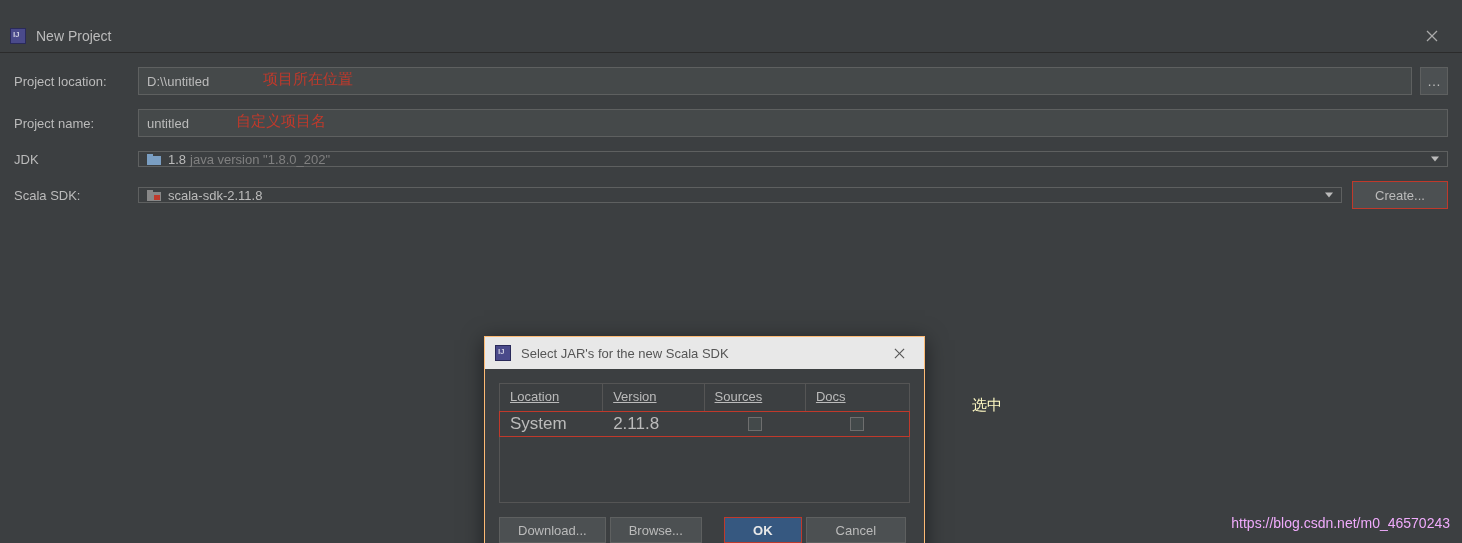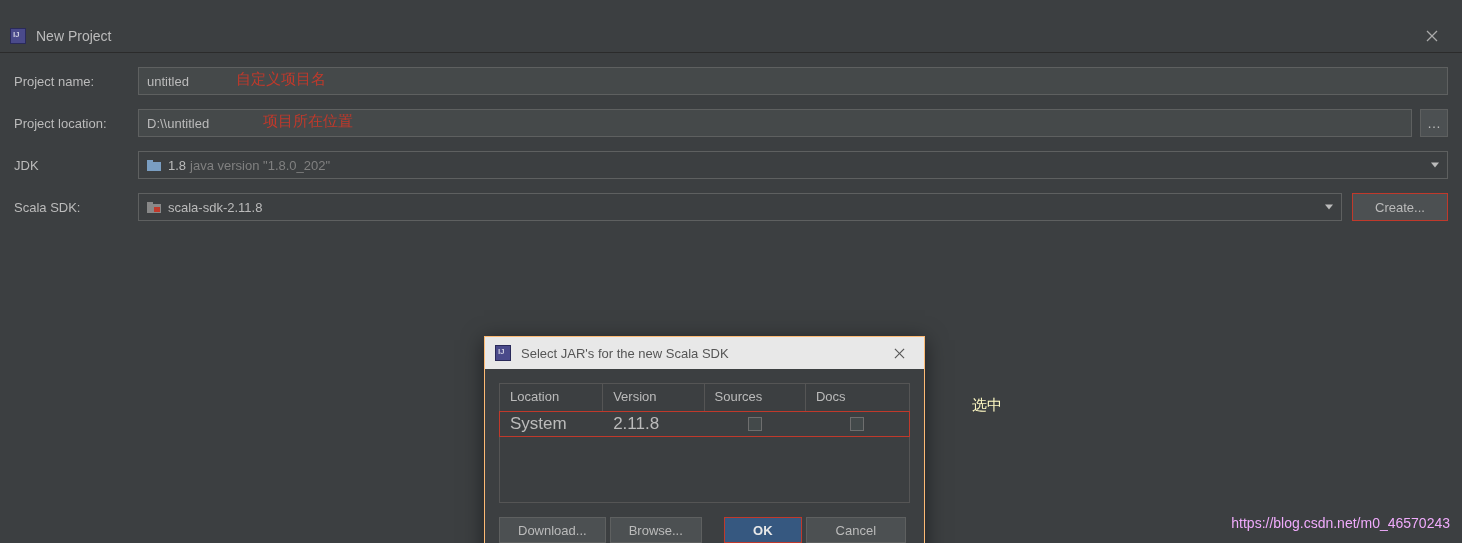--- a/index.html
+++ b/index.html
@@ -72,21 +72,21 @@
       width: 28px; height: 28px;
       margin-left: 8px;
       background: #4c5052;
       border: 1px solid #5e6060;
       color: #bbbbbb;
       display: flex; align-items: center; justify-content: center;
       font-size: 14px;
     }
     .dropdown-field {
       flex: 1;
-      height: 28px;
+      height: 16px;
       background: #3c3f41;
       border: 1px solid #5e6060;
       display: flex;
       align-items: center;
       padding: 0 8px;
       color: #bbbbbb;
       font-size: 13px;
       position: relative;
     }
     .folder-icon {
@@ -155,20 +155,21 @@
     .modal-body { padding: 14px; }
     .jar-table {
       border: 1px solid #555;
       background: #3c3f41;
       height: 120px;
     }
     .jar-header-row {
       display: flex;
       height: 28px;
       border-bottom: 1px solid #555;
+      text-decoration: underline;
     }
     .jar-header-row .th {
       border-right: 1px solid #555;
       padding: 5px 10px;
       color: #bbbbbb;
       font-size: 13px;
     }
     .jar-header-row .th:last-child { border-right: none; }
     .col-location { width: 114px; }
     .col-version { width: 112px; }
@@ -243,30 +244,30 @@
     <svg viewBox="0 0 12 12">
         <line x1="1" y1="1" x2="11" y2="11" stroke="#aaa" stroke-width="1.2"></line>
         <line x1="11" y1="1" x2="1" y2="11" stroke="#aaa" stroke-width="1.2"></line>
       </svg>
   </div>
 </div>
 
 <div class="form-area">
 
   <div class="form-row">
-    <div class="form-label">Project name:</div>
-    <input class="text-input" type="text" value="untitled" style="">
-    <span class="annotation ann1">自定义项目名</span>
-  </div>
-
-  <div class="form-row">
     <div class="form-label">Project location:</div>
     <input class="text-input" type="text" value="D:\\untitled" style="">
     <button class="ellipsis-btn">…</button>
     <span class="annotation ann2">项目所在位置</span>
+  </div>
+
+  <div class="form-row">
+    <div class="form-label">Project name:</div>
+    <input class="text-input" type="text" value="untitled" style="">
+    <span class="annotation ann1">自定义项目名</span>
   </div>
 
   <div class="form-row">
     <div class="form-label">JDK</div>
     <div class="dropdown-field">
       <span class="folder-icon">
         <svg width="14" height="11" viewBox="0 0 14 11">
             <rect x="0" y="2" width="14" height="9" fill="#7a9ec2"></rect>
             <rect x="0" y="0" width="6" height="3" fill="#7a9ec2"></rect>
           </svg>

